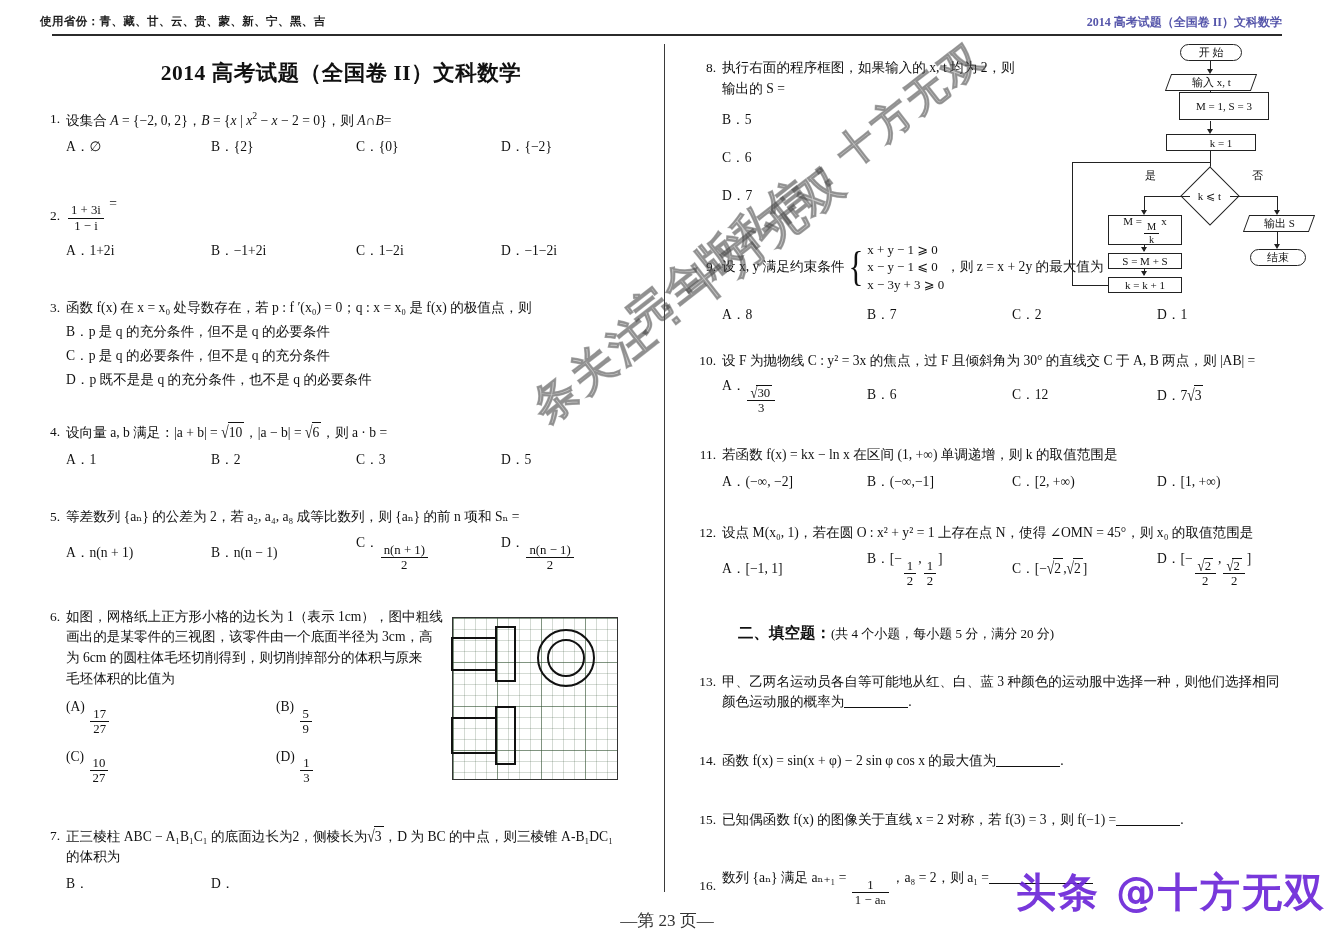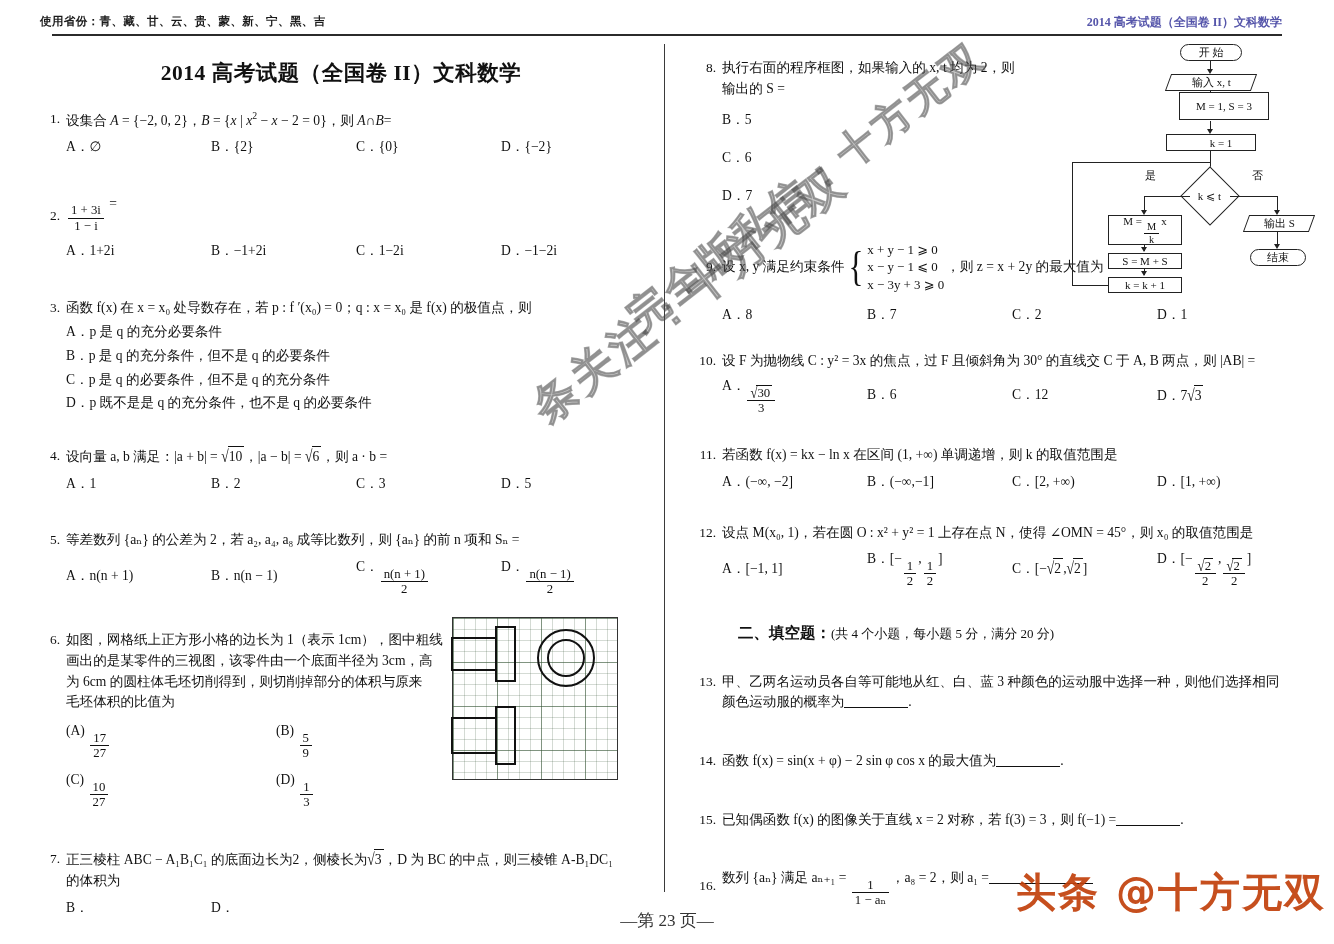--- a/index.html
+++ b/index.html
@@ -281,21 +281,21 @@
     left: 616px;
     top: 300px;
     font-size: 40px;
   }
   .wm-logo {
     position: absolute;
     right: 8px;
     bottom: 24px;
     font-size: 40px;
     font-weight: bold;
-    color: #c2410c;
+    color: #6d28d9;
     letter-spacing: 2px;
     font-family: "DejaVu Sans", sans-serif;
     opacity: .92;
     white-space: nowrap;
   }
 </style>
 </head>
 <body>
 
 <div class="page">
@@ -345,21 +345,20 @@
           <div>D．−1−2i</div>
         </div>
       </div>
     </div>
 
     <div class="q" style="margin-top:36px">
       <div class="q-num">3.</div>
       <div class="q-body">
         <div class="q-stem">函数 f(x) 在 x = x₀ 处导数存在，若 p : f ′(x₀) = 0；q : x = x₀ 是 f(x) 的极值点，则</div>
         <div class="opts-stack" style="margin-top:4px">
-          <div>A．p 是 q 的充分必要条件</div>
           <div>B．p 是 q 的充分条件，但不是 q 的必要条件</div>
           <div>C．p 是 q 的必要条件，但不是 q 的充分条件</div>
           <div>D．p 既不是是 q 的充分条件，也不是 q 的必要条件</div>
         </div>
       </div>
     </div>
 
     <div class="q" style="margin-top:32px">
       <div class="q-num">4.</div>
       <div class="q-body">

